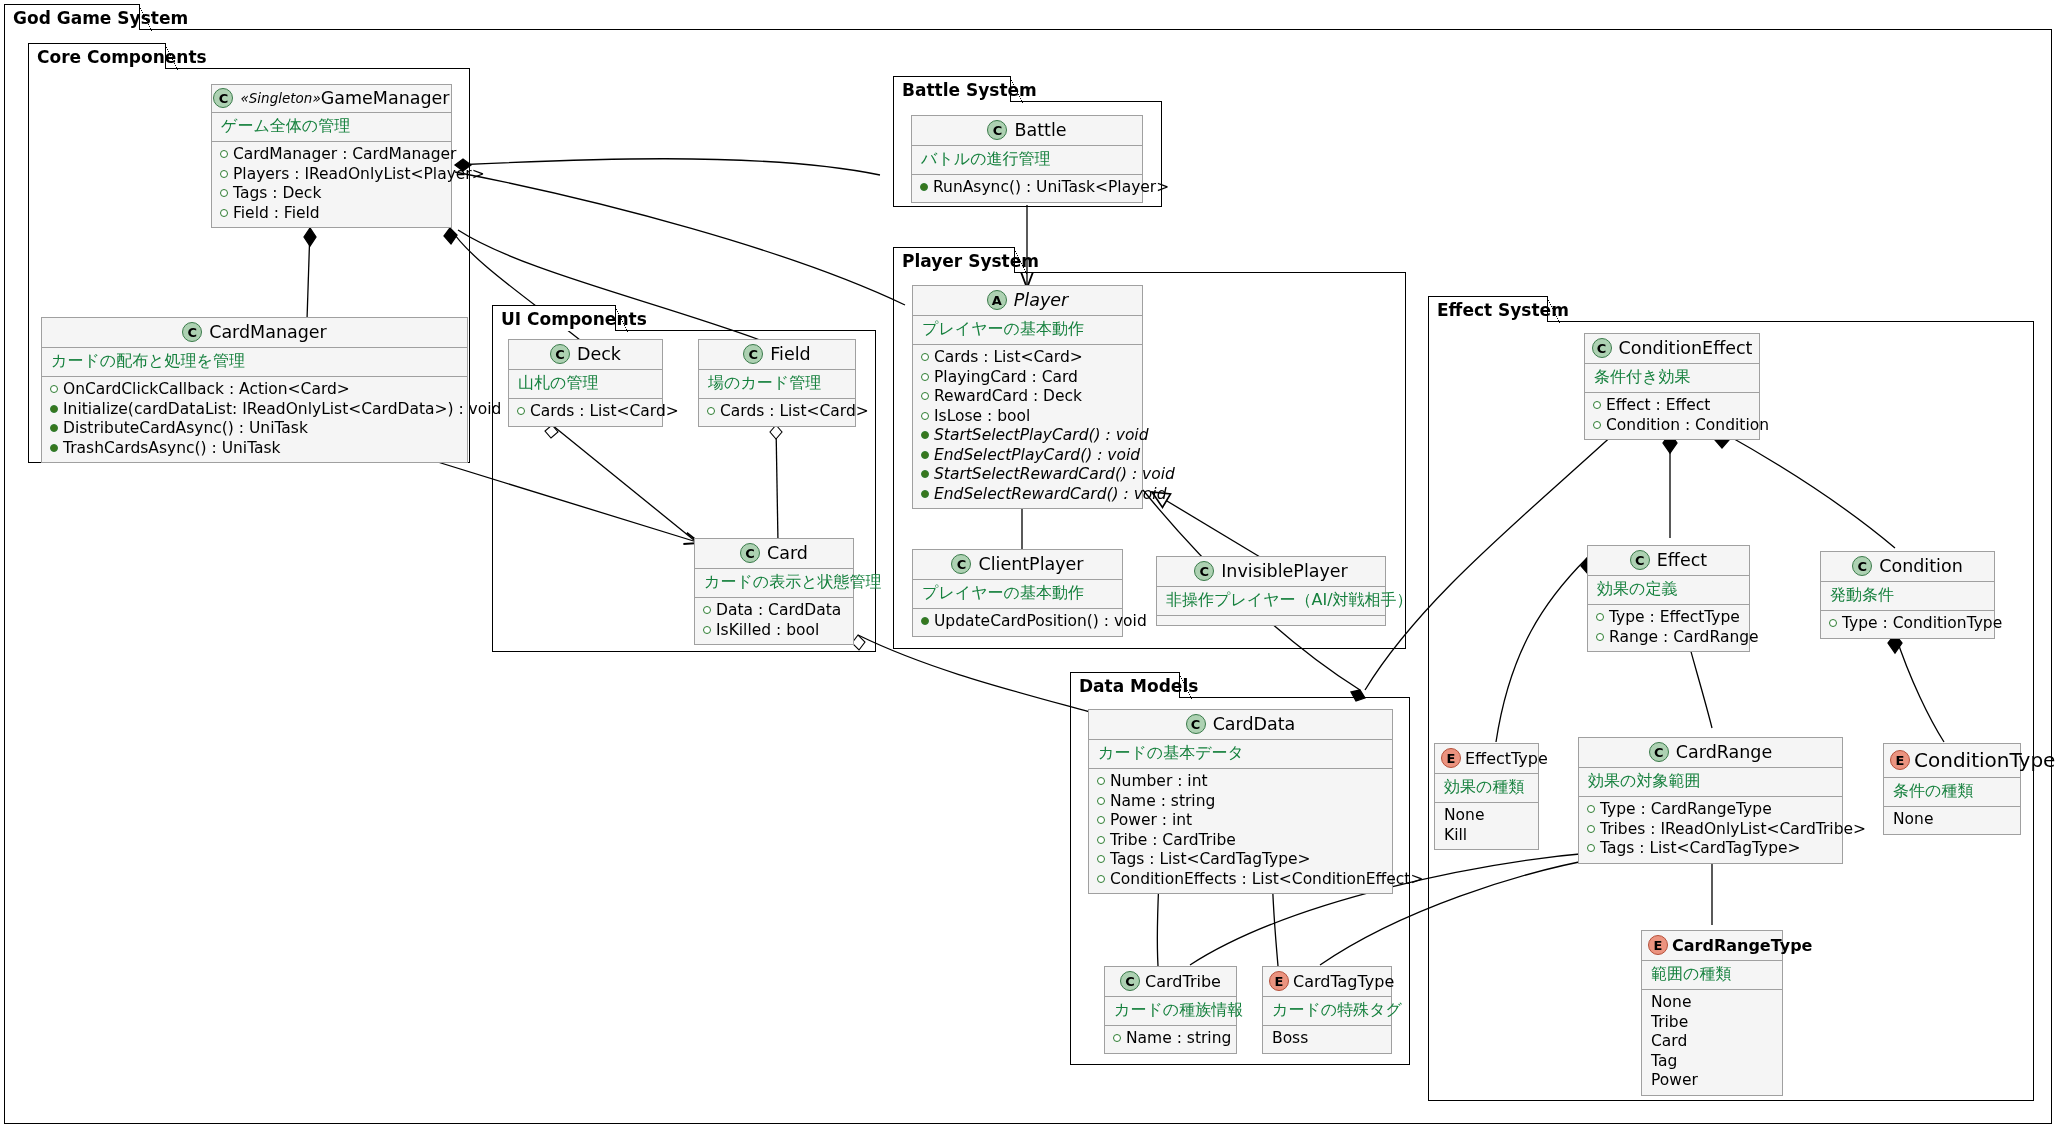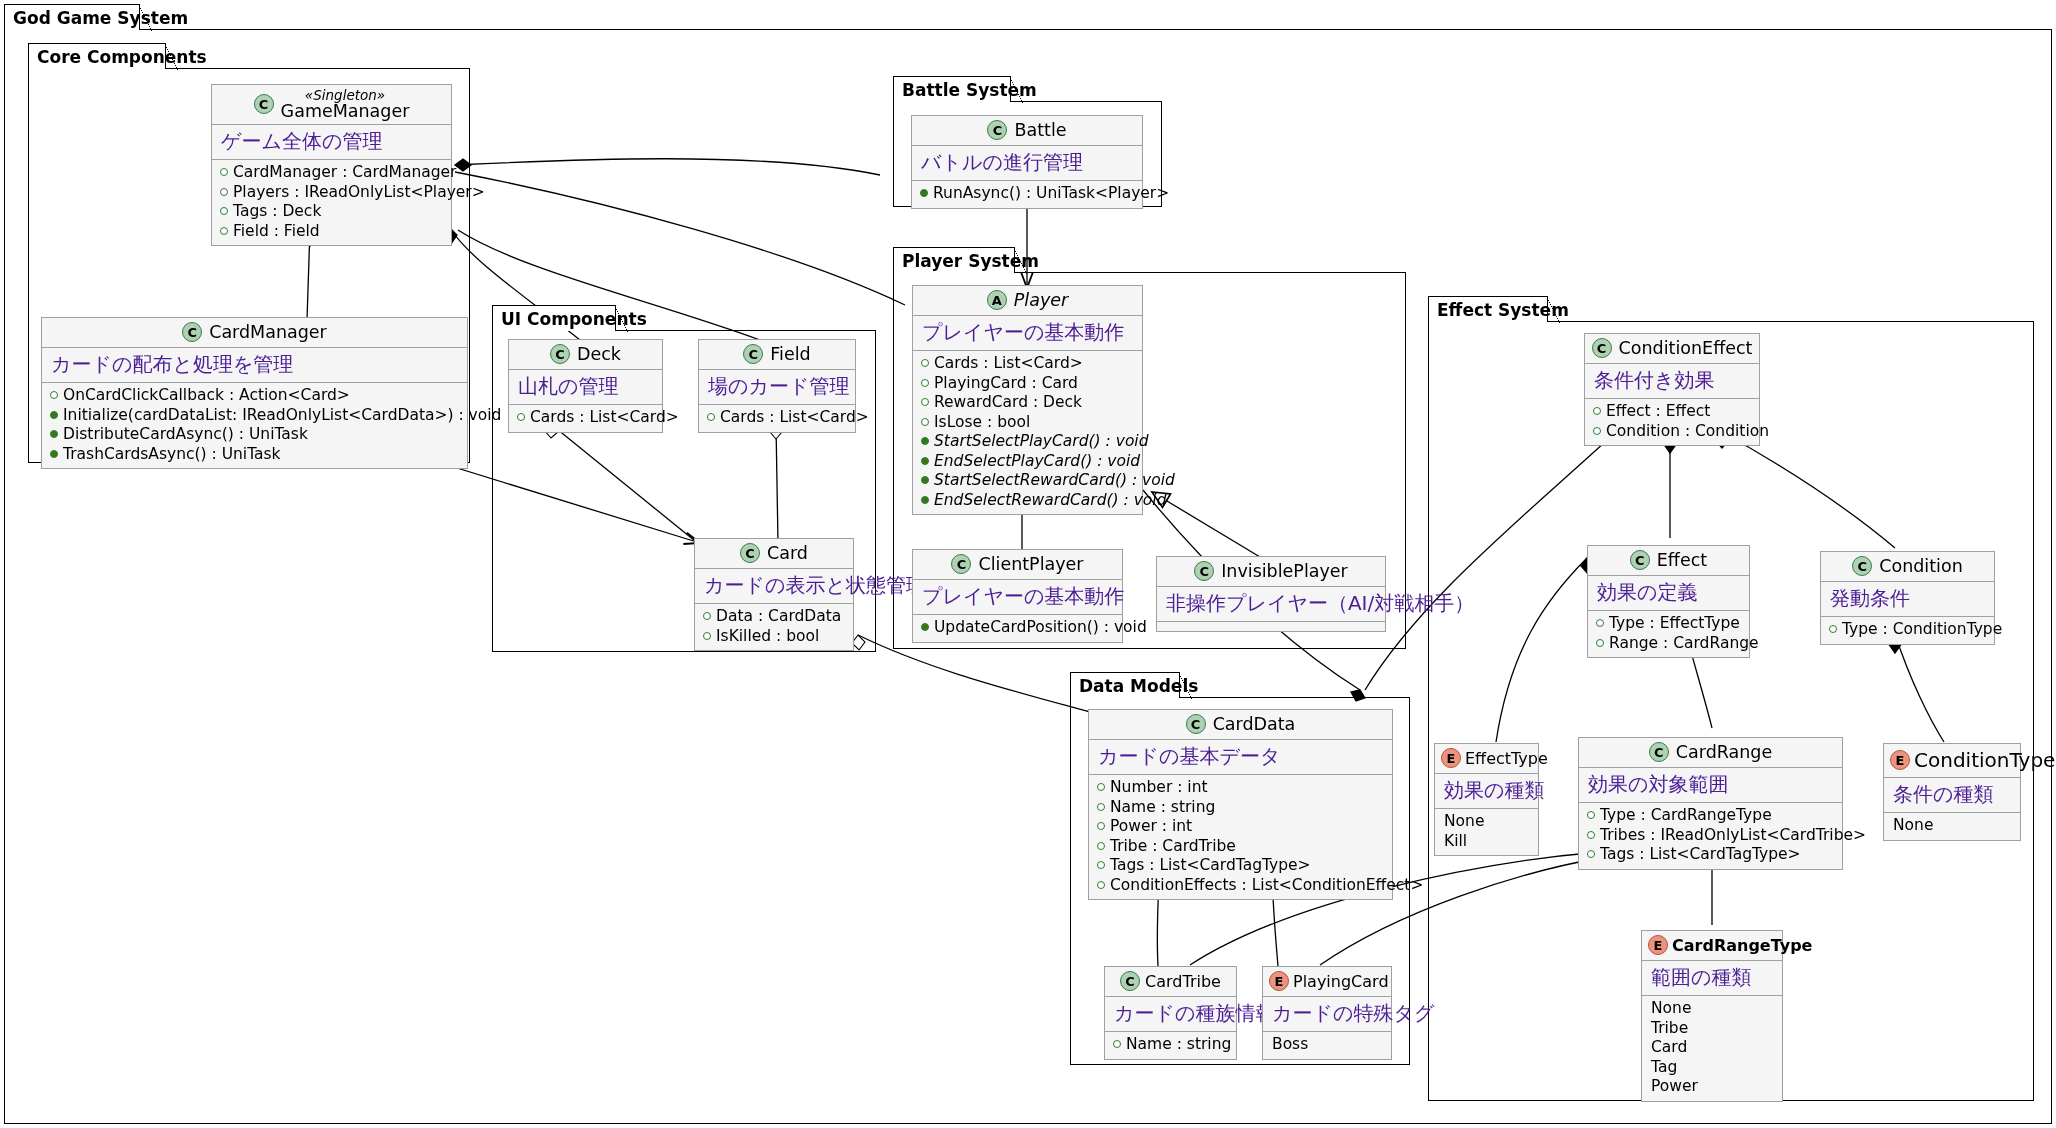--- a/index.html
+++ b/index.html
@@ -83,21 +83,21 @@
     min-height: 28px;
   }
   .cls-title.stacked {
     flex-direction: row;
     align-items: center;
     padding-top: 3px;
     padding-bottom: 4px;
   }
   .title-text-wrap {
     display: flex;
-    flex-direction: column;
+    flex-direction: row;
     align-items: center;
     line-height: 1.04;
   }
   .stereo {
     font-style: italic;
     font-size: 13.5px;
     color: #000;
   }
   .cls-name {
     font-size: 17.5px;
@@ -118,22 +118,22 @@
     color: #000000;
     box-sizing: border-box;
     flex: 0 0 auto;
   }
   .badge.c { background: #ADD1B2; border: 1.2px solid #3A7A4A; }
   .badge.a { background: #ADD1B2; border: 1.2px solid #3A7A4A; }
   .badge.e { background: #EB937F; border: 1.2px solid #B5503A; }
 
   .cls-desc {
     padding: 3px 9px 4px 9px;
-    font-size: 20px;
-    color: #4c1d95;
+    font-size: 16px;
+    color: #15803d;
     border-bottom: 1.1px solid #A0A0A0;
     white-space: nowrap;
     box-sizing: border-box;
     min-height: 25px;
     display: flex;
     align-items: center;
   }
   .cls-members {
     padding: 3px 9px 4px 8px;
     box-sizing: border-box;
@@ -627,21 +627,21 @@
       <div class="mem">
           <span class="dot pub-field"></span>
           <span class="txt">Name : string</span>
         </div>
     </div>
   </div>
 
   <div class="cls" style="left:1262px; top:966px; width:130px;">
     <div class="cls-title" style="justify-content:flex-start; gap:4px; padding-left:6px;">
       <span class="badge e">E</span>
-      <span class="cls-name" style="font-size:16px;">PlayingCard</span>
+      <span class="cls-name" style="font-size:16px;">CardTagType</span>
     </div>
     <div class="cls-desc">カードの特殊タグ</div>
     <div class="cls-members">
       <div class="mem plain">
           <span class="txt">Boss</span>
         </div>
     </div>
   </div>
 
 </div>

